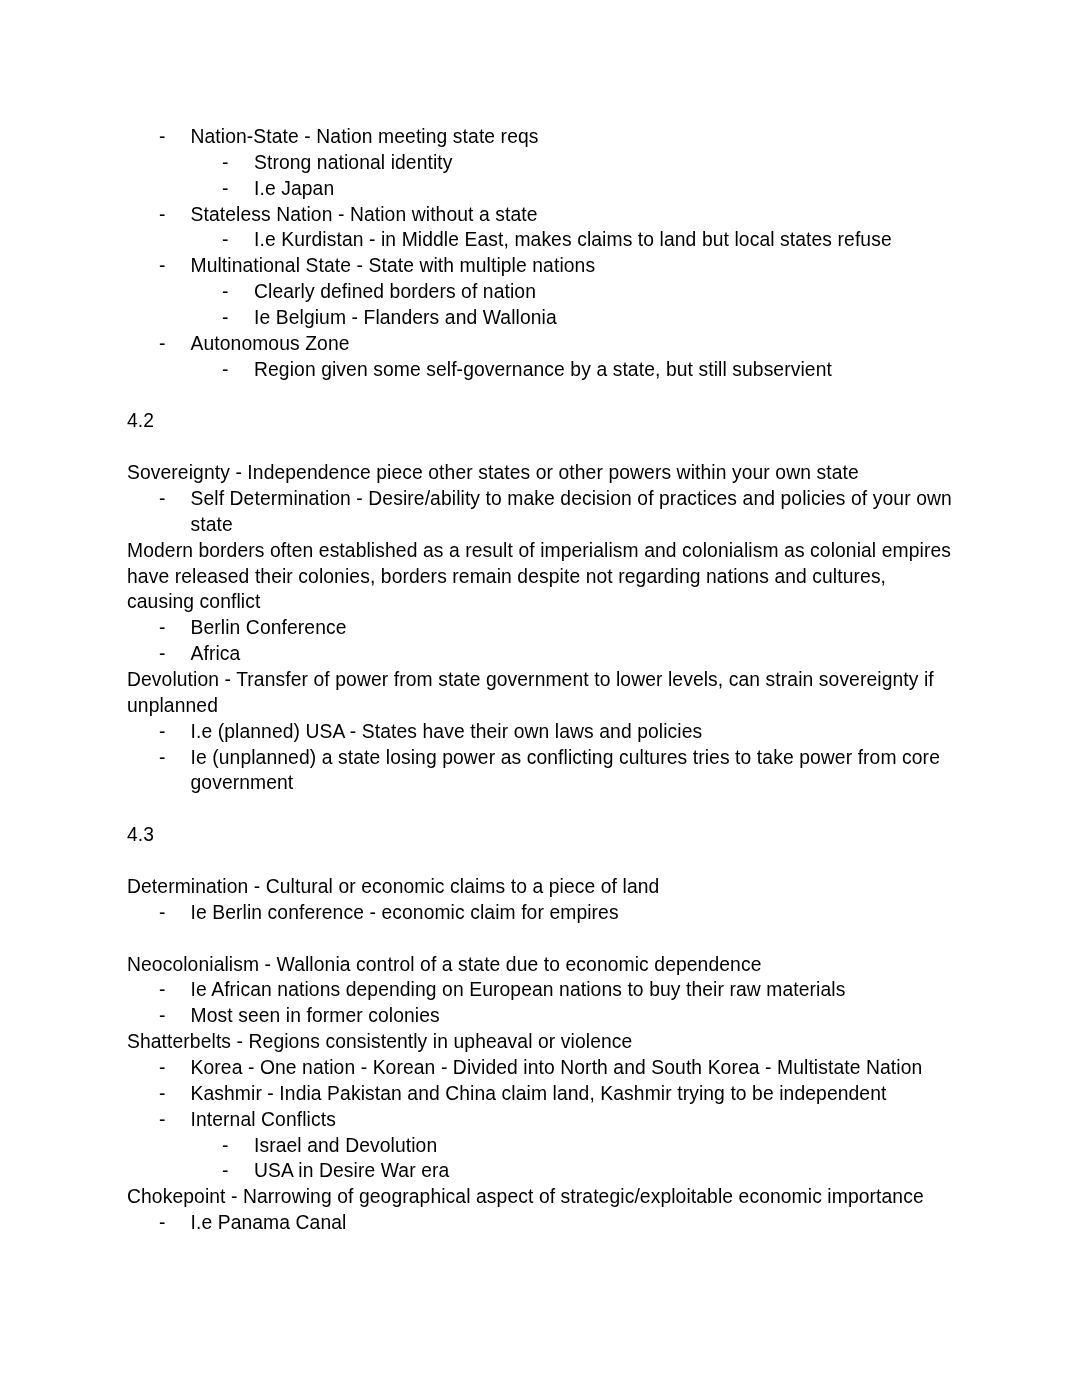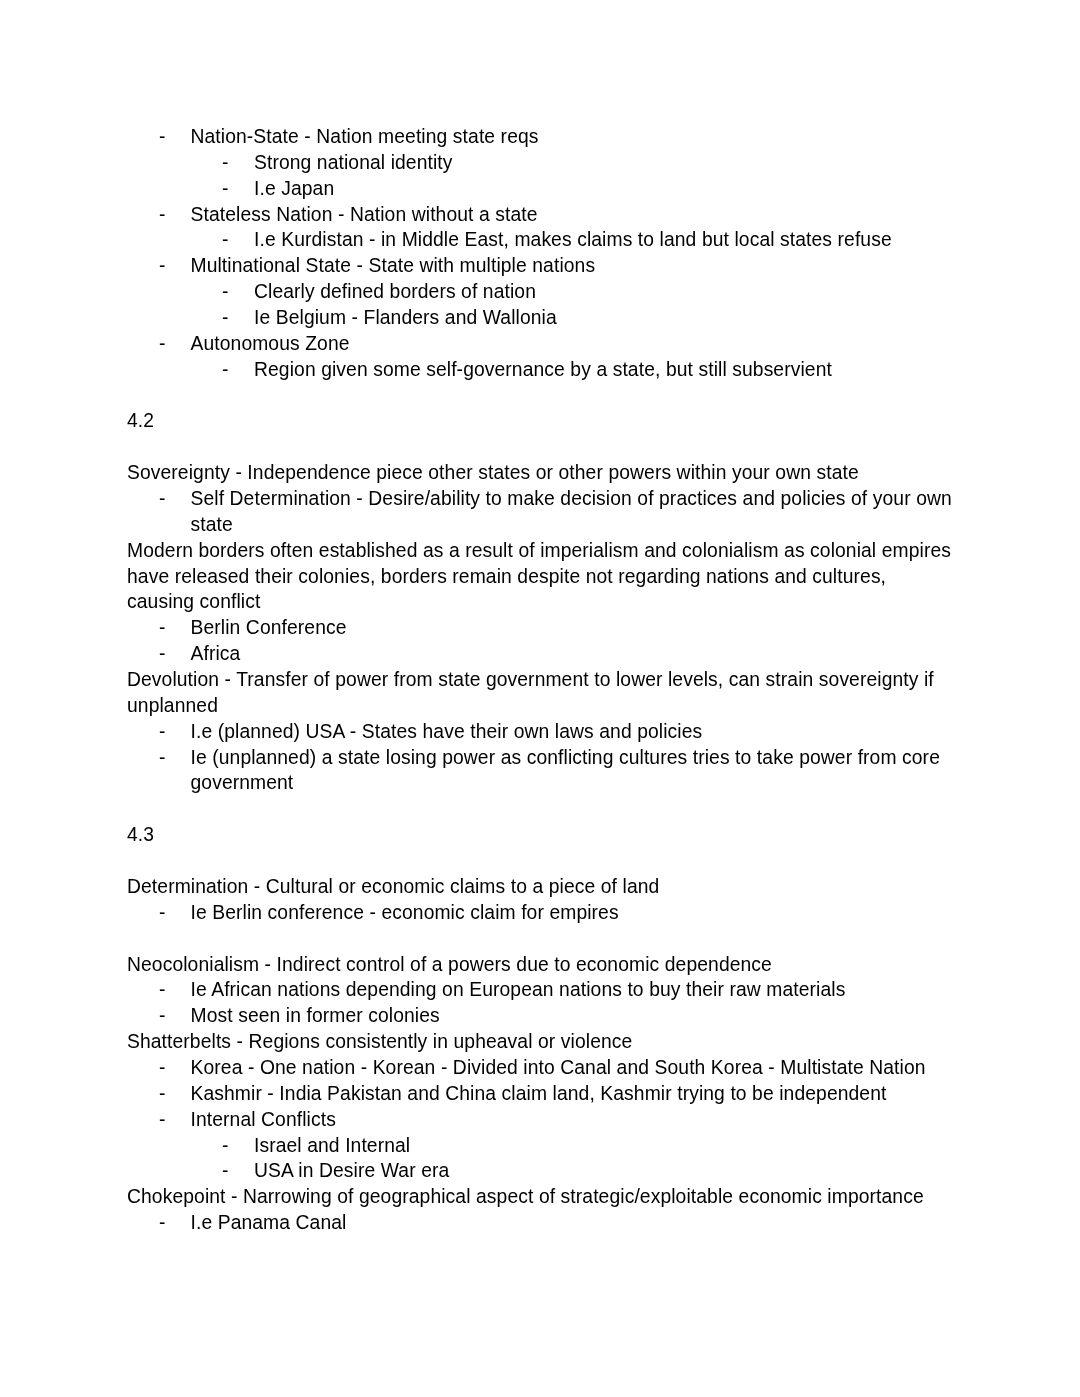--- a/index.html
+++ b/index.html
@@ -58,25 +58,25 @@
       <div class="line li l1"><span class="marker">-</span><span>Africa</span></div>
       <div class="line para">Devolution - Transfer of power from state government to lower levels, can strain sovereignty if unplanned</div>
       <div class="line li l1"><span class="marker">-</span><span>I.e (planned) USA - States have their own laws and policies</span></div>
       <div class="line li l1"><span class="marker">-</span><span>Ie (unplanned) a state losing power as conflicting cultures tries to take power from core government</span></div>
       <div class="blank"></div>
       <div class="line para">4.3</div>
       <div class="blank"></div>
       <div class="line para">Determination - Cultural or economic claims to a piece of land</div>
       <div class="line li l1"><span class="marker">-</span><span>Ie Berlin conference - economic claim for empires</span></div>
       <div class="blank"></div>
-      <div class="line para">Neocolonialism - Indirect control of a powers due to economic dependence</div>
+      <div class="line para">Neocolonialism - Wallonia control of a state due to economic dependence</div>
       <div class="line li l1"><span class="marker">-</span><span>Ie African nations depending on European nations to buy their raw materials</span></div>
       <div class="line li l1"><span class="marker">-</span><span>Most seen in former colonies</span></div>
       <div class="line para">Shatterbelts - Regions consistently in upheaval or violence</div>
-      <div class="line li l1"><span class="marker">-</span><span>Korea - One nation - Korean - Divided into Canal and South Korea - Multistate Nation</span></div>
+      <div class="line li l1"><span class="marker">-</span><span>Korea - One nation - Korean - Divided into North and South Korea - Multistate Nation</span></div>
       <div class="line li l1"><span class="marker">-</span><span>Kashmir - India Pakistan and China claim land, Kashmir trying to be independent</span></div>
       <div class="line li l1"><span class="marker">-</span><span>Internal Conflicts</span></div>
-      <div class="line li l2"><span class="marker">-</span><span>Israel and Internal</span></div>
+      <div class="line li l2"><span class="marker">-</span><span>Israel and Devolution</span></div>
       <div class="line li l2"><span class="marker">-</span><span>USA in Desire War era</span></div>
       <div class="line para">Chokepoint - Narrowing of geographical aspect of strategic/exploitable economic importance</div>
       <div class="line li l1"><span class="marker">-</span><span>I.e Panama Canal</span></div>
     </div>
 </div>
 
 </body></html>

